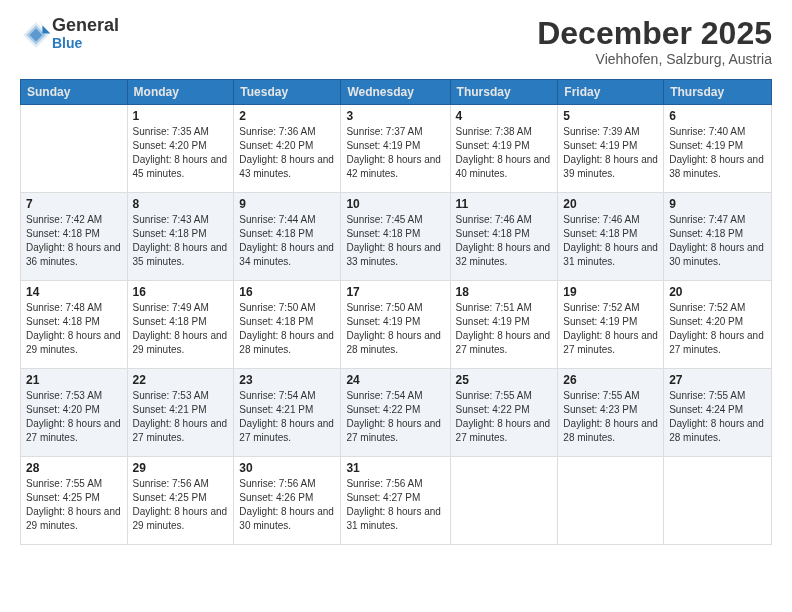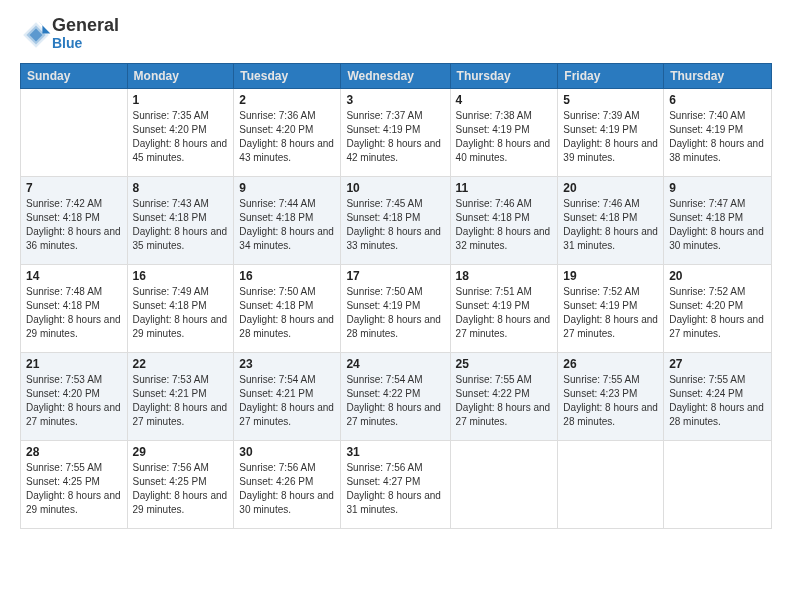--- a/index.html
+++ b/index.html
@@ -113,20 +113,24 @@
         <polygon points="20,4 36,20 20,36 4,20" fill="#2a7abf" opacity="0.15"></polygon>
         <polygon points="20,8 32,20 20,32 8,20" fill="#2a7abf" opacity="0.3"></polygon>
         <polygon points="20,12 28,20 20,28 12,20" fill="#2a7abf" opacity="0.6"></polygon>
         <polygon points="22,2 38,18 28,18 28,8" fill="#2a7abf"></polygon>
       </svg>
       <div class="logo-text">
         <span class="logo-general">General</span>
         <span class="logo-blue">Blue</span>
       </div>
     </div>
+    <div class="title-block">
+      <div class="month-title">December 2025</div>
+      <div class="location">Viehhofen, Salzburg, Austria</div>
+    </div>
   </div>
 
   <table class="calendar">
     <thead>
       <tr>
       <th>Sunday</th>
           <th>Monday</th>
           <th>Tuesday</th>
           <th>Wednesday</th>
           <th>Thursday</th>

